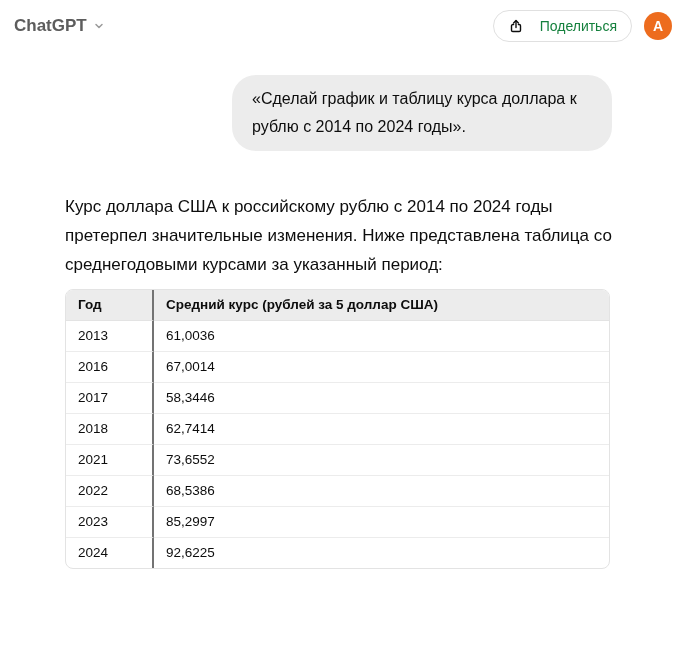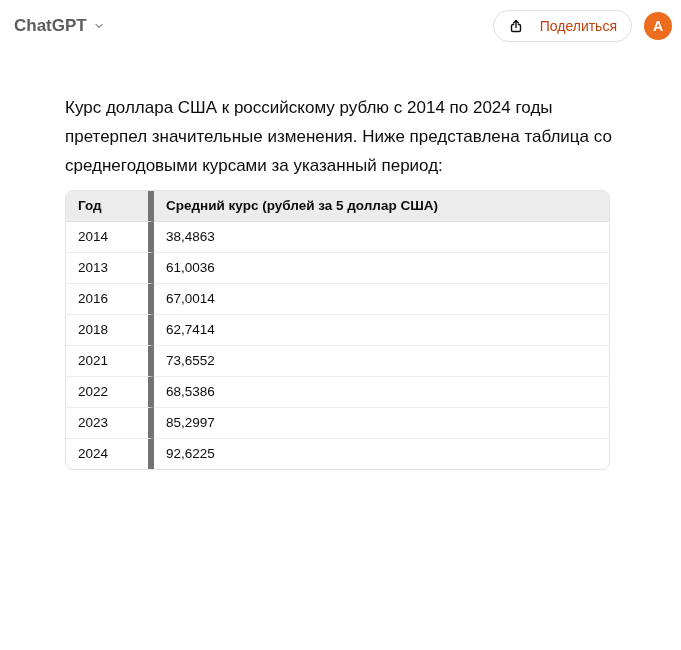--- a/index.html
+++ b/index.html
@@ -35,21 +35,21 @@
     display: inline-flex;
     align-items: center;
     gap: 16px;
     height: 32px;
     padding: 0 14px;
     border: 1px solid #e0e0e0;
     border-radius: 999px;
     background: #ffffff;
     font-size: 14px;
     font-weight: 500;
-    color: #c2410c;
+    color: #15803d;
     cursor: pointer;
     font-family: inherit;
   }
   .avatar {
     width: 28px; height: 28px;
     border-radius: 50%;
     background: #ed6c1e;
     color: #ffffff;
     font-size: 14px;
     font-weight: 600;
@@ -100,21 +100,21 @@
     line-height: 16px;
     color: #0d0d0d;
   }
   table.rates th {
     background: #ececec;
     font-weight: 600;
     border-bottom: 1px solid #e3e3e3;
   }
   table.rates th:first-child, table.rates td:first-child {
     width: 88px;
-    border-right: 6px solid #737373;
+    border-right: 2px solid #737373;
   }
   table.rates tbody tr + tr td { border-top: 1px solid #ececec; }
   .icon { display: inline-flex; align-items: center; }
 </style>
 </head>
 <body>
 
 <div class="topbar">
   <button class="model-switcher">
     <span>ChatGPT</span>
@@ -136,42 +136,45 @@
       <span>Поделиться</span>
     </button>
     <div class="avatar">
       <span>A</span>
     </div>
   </div>
 </div>
 
 <div class="content">
 
+  <div class="user-row">
+    <div class="user-bubble">«Сделай график и таблицу курса доллара к рублю с 2014 по 2024 годы».</div>
+  </div>
 
   <p class="assistant-text">Курс доллара США к российскому рублю с 2014 по 2024 годы претерпел значительные изменения. Ниже представлена таблица со среднегодовыми курсами за указанный период:</p>
 
   <table class="rates">
     <thead>
       <tr>
         <th>Год</th>
         <th>Средний курс (рублей за 5 доллар США)</th>
       </tr>
     </thead>
     <tbody>
       <tr>
-        <td>2014</td>
-        <td>38,4863</td>
-      </tr>
-      <tr>
         <td>2013</td>
         <td>61,0036</td>
       </tr>
       <tr>
         <td>2016</td>
         <td>67,0014</td>
+      </tr>
+      <tr>
+        <td>2017</td>
+        <td>58,3446</td>
       </tr>
       <tr>
         <td>2018</td>
         <td>62,7414</td>
       </tr>
       <tr>
         <td>2021</td>
         <td>73,6552</td>
       </tr>
       <tr>

